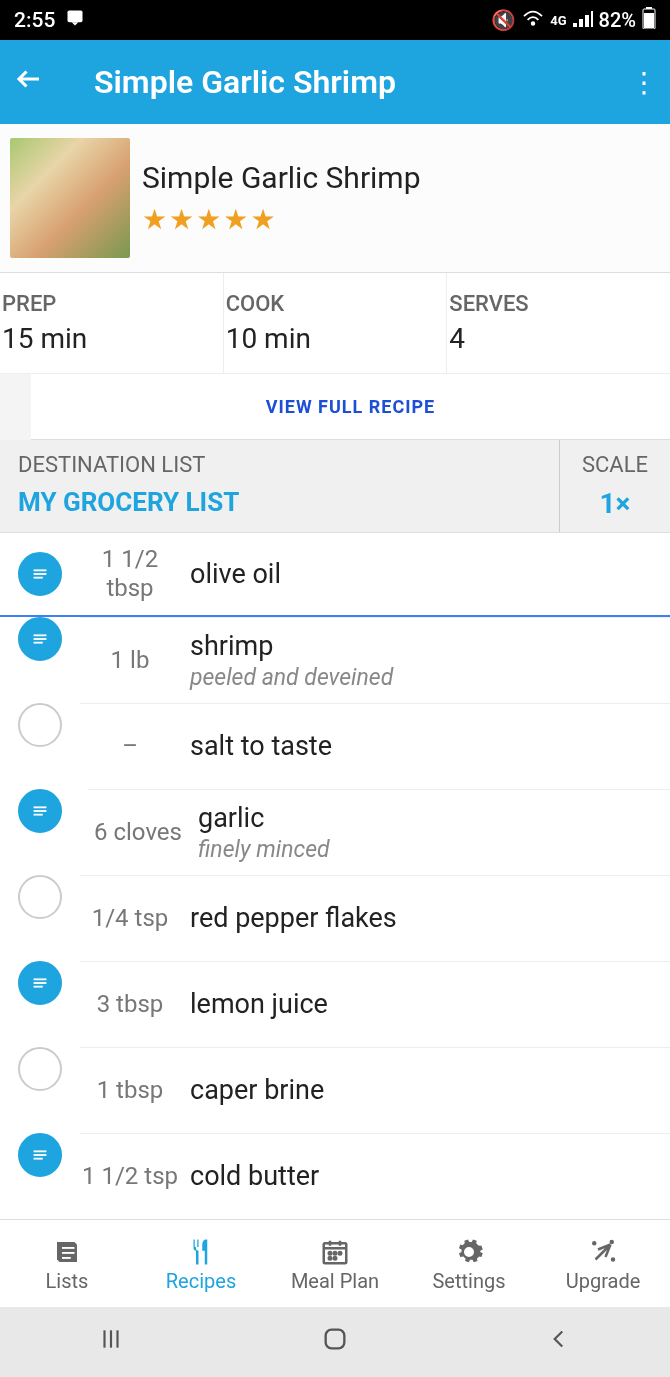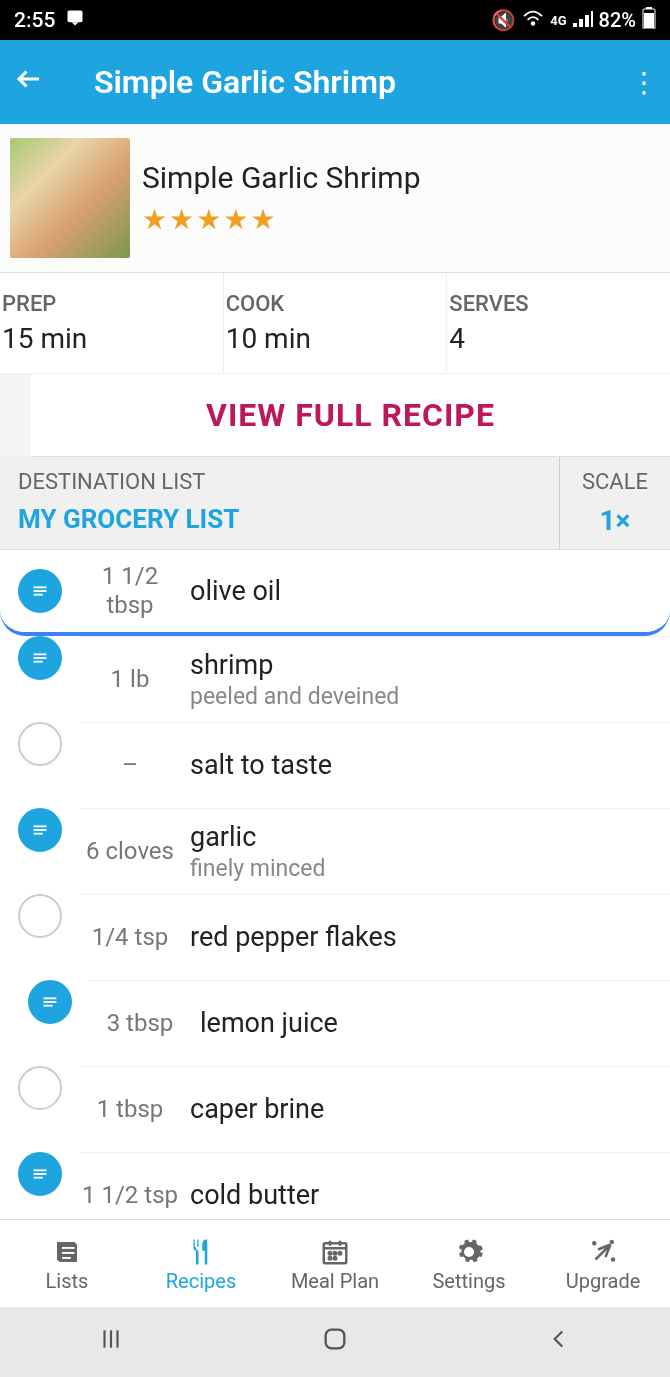--- a/index.html
+++ b/index.html
@@ -64,22 +64,22 @@
     border-right: 1px solid #eee;
   }
   .timing-cell:last-child { border-right: none; }
   .timing-label { color: #666; font-size: 22px; font-weight: 500; margin-bottom: 6px; }
   .timing-value { color: #222; font-size: 28px; }
 
   .view-full {
     background: #fff;
     text-align: center;
     padding: 22px 0;
-    color: #be185d;
-    font-size: 32px;
+    color: #1d4ed8;
+    font-size: 18px;
     font-weight: 700;
     letter-spacing: 1px;
     border-bottom: 1px solid #ddd;
     margin-left: 31px;
   }
 
   .dest-scale-row {
     display: flex;
     background: #f0f0f0;
     border-bottom: 1px solid #ddd;
@@ -92,22 +92,21 @@
 
   .ingredients {
     background: #fff;
     overflow-y: auto;
   }
   .ing-row {
     display: flex;
     align-items: center;
     min-height: 80px;
     padding: 12px 0;
-    border-bottom: 4px solid #3b82f6;
-    border-radius: 25px;
+    border-bottom: 2px solid #3b82f6;
   }
   .ing-check {
     width: 80px;
     display: flex;
     justify-content: center;
   }
   .check-circle {
     width: 44px; height: 44px;
     border-radius: 50%;
     border: 2px solid #ccc;
@@ -123,21 +122,21 @@
   .check-circle.filled svg { width: 22px; height: 22px; }
   .ing-qty {
     width: 100px;
     text-align: center;
     color: #777;
     font-size: 24px;
     line-height: 1.2;
   }
   .ing-text { flex: 1; padding-left: 10px; }
   .ing-name { font-size: 27px; color: #222; }
-  .ing-note { font-size: 23px; color: #888; margin-top: 2px; }
+  .ing-note { font-size: 23px; color: #888; font-style: italic; margin-top: 2px; }
 
   .bottom-nav {
     position: absolute;
     bottom: 70px;
     left: 0; right: 0;
     height: 88px;
     background: #fff;
     display: flex;
     border-top: 1px solid #ddd;
   }
@@ -291,21 +290,21 @@
       <div class="ing-check">
         <div class="check-circle "></div>
       </div>
       <div style="flex: 1 1 0%; display: flex; align-items: center; min-height: 86px; border-top: 1px solid rgb(238, 238, 238);">
         <div class="ing-qty">–</div>
         <div class="ing-text">
           <div class="ing-name">salt to taste</div>
         </div>
       </div>
     </div>
-    <div style="display: flex;">
+    <div style="display: flex; gap: 8px;">
       <div class="ing-check">
         <div class="check-circle filled">
           <svg viewBox="0 0 24 24" fill="#fff">
             <rect x="5" y="7" width="14" height="2"></rect>
             <rect x="5" y="11" width="14" height="2"></rect>
             <rect x="5" y="15" width="10" height="2"></rect>
           </svg>
         </div>
       </div>
       <div style="flex: 1 1 0%; display: flex; align-items: center; min-height: 86px; border-top: 1px solid rgb(238, 238, 238);">
@@ -320,21 +319,21 @@
       <div class="ing-check">
         <div class="check-circle "></div>
       </div>
       <div style="flex: 1 1 0%; display: flex; align-items: center; min-height: 86px; border-top: 1px solid rgb(238, 238, 238);">
         <div class="ing-qty">1/4 tsp</div>
         <div class="ing-text">
           <div class="ing-name">red pepper flakes</div>
         </div>
       </div>
     </div>
-    <div style="display: flex; padding-left: 10px;">
+    <div style="display: flex;">
       <div class="ing-check">
         <div class="check-circle filled">
           <svg viewBox="0 0 24 24" fill="#fff">
             <rect x="5" y="7" width="14" height="2"></rect>
             <rect x="5" y="11" width="14" height="2"></rect>
             <rect x="5" y="15" width="10" height="2"></rect>
           </svg>
         </div>
       </div>
       <div style="flex: 1 1 0%; display: flex; align-items: center; min-height: 86px; border-top: 1px solid rgb(238, 238, 238);">

